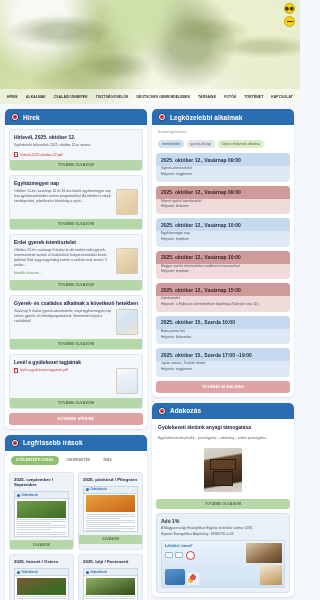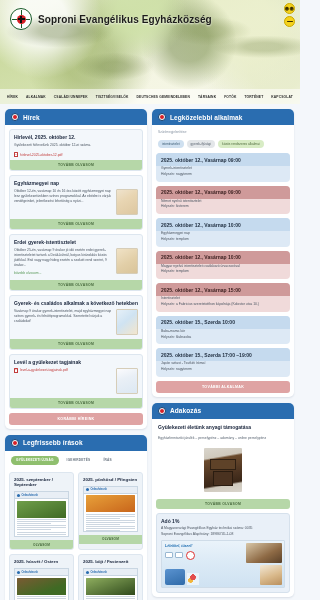--- a/index.html
+++ b/index.html
@@ -169,28 +169,20 @@
   .ado-banner .codes{position:absolute;left:3px;top:11px;display:flex;gap:2px;}
   .ado-banner .codes i{display:block;width:8px;height:6px;background:#fff;border:.6px solid #9ab8d2;border-radius:1px;}
   .ado-banner .redseal{position:absolute;left:24px;top:10px;width:9px;height:9px;border-radius:50%;
     background:#fff;border:1.2px solid #d33;}
 </style>
 </head>
 <body>
 
 <div class="hero">
 
-  <div class="brandbar">
-    <div class="logo-circ">
-      <span class="cross-h"></span>
-        <span class="cross-v"></span>
-      <span class="rose"></span>
-    </div>
-    <div class="site-title">Soproni Evangélikus Egyházközség</div>
-  </div>
 
   <div class="acc-stack">
     <div class="acc-btn">
       <span class="eyes">◉◉</span>
     </div>
     <div class="acc-btn">
       <span class="minus"></span>
     </div>
   </div>
 

